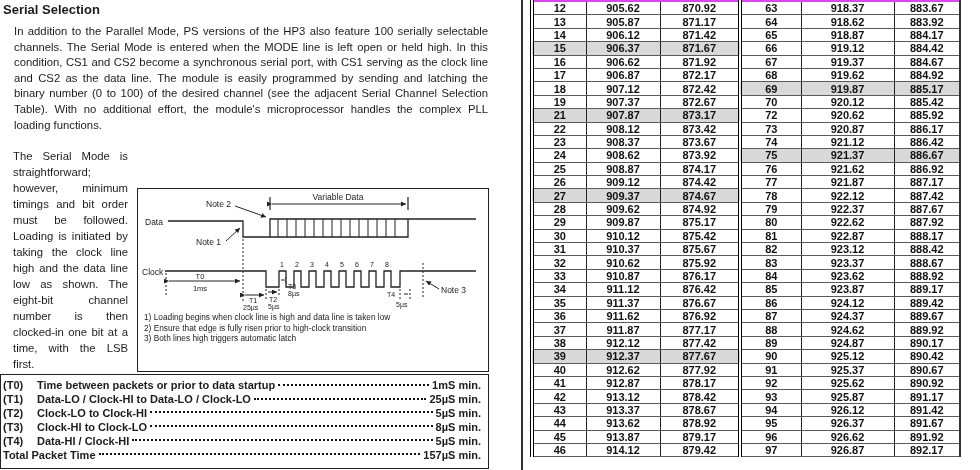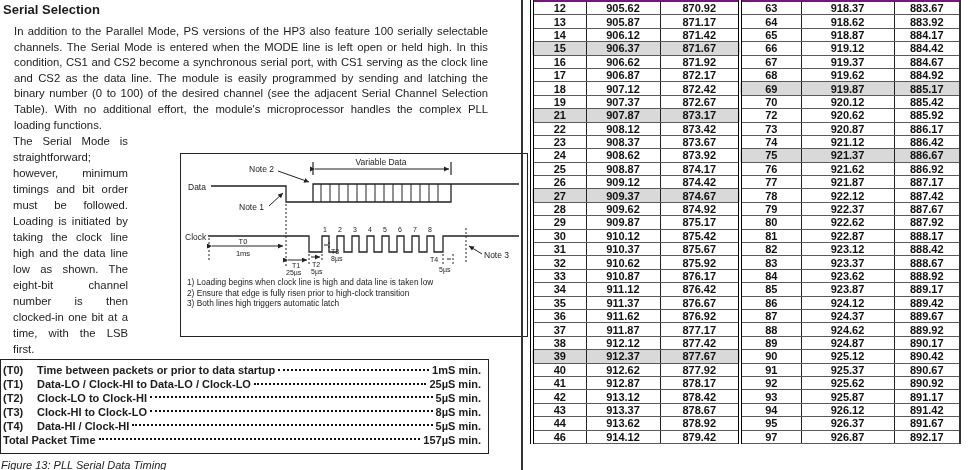--- a/index.html
+++ b/index.html
@@ -2,37 +2,37 @@
 <html><head>
 <meta charset="utf-8">
 <style>
   html,body{margin:0;padding:0;background:#fff;}
   .page{position:relative;width:980px;height:470px;background:#fff;overflow:hidden;
         font-family:"Liberation Sans",sans-serif;color:#1c1c1c;}
   
   .left-col{position:absolute;left:0;top:0;width:489px;}
   .sec-title{font-size:13px;font-weight:bold;margin:2px 0 7px 3px;}
   .para{font-size:11.3px;line-height:15.6px;text-align:justify;margin:0 1px 0 14px;}
-  .fig-row{display:flex;margin-top:0;align-items:center;gap:43px;}
+  .fig-row{display:flex;margin-top:15px;align-items:flex-end;}
   .side-text{width:115px;padding-left:13px;flex:none;font-size:11.3px;line-height:16px;text-align:justify;}
   .diagram-box{flex:1;margin-left:9px;border:1.5px solid #222;height:184px;box-sizing:border-box;}
   .diagram-box svg{display:block;}
   .diag-notes{font-size:8.3px;line-height:10.6px;padding:1px 4px 0 6px;color:#222;}
   .timing-box{border:1.5px solid #222;margin-top:2px;padding:4px 7px 5px 2px;}
   .tl-row{display:flex;align-items:center;font-size:11px;font-weight:bold;line-height:13.9px;}
   .tl-label{flex:none;width:34px;}
   .tl-desc{flex:none;white-space:nowrap;}
   .tl-dots{flex:1;border-bottom:2px dotted #111;margin:0 3px 3px 3px;min-width:10px;}
   .tl-val{flex:none;white-space:nowrap;}
   .fig-caption{font-size:11px;font-style:italic;margin:5px 0 0 1px;}
   
   .page-rule{position:absolute;left:521px;top:0;width:2px;height:470px;background:#333;}
   .table-col{position:absolute;left:530px;top:0;}
   table.chan{border-collapse:collapse;table-layout:fixed;
-             border-top:2px solid #701a75;border-left:4px double #000;border-right:2px solid #333;border-radius:28px;}
+             border-top:2px solid #d946ef;border-left:4px double #000;border-right:2px solid #333;border-radius:28px;}
   table.chan td{height:12.4px;padding:0;text-align:center;vertical-align:middle;
                 font-size:11px;font-weight:bold;line-height:12px;color:#111;
                 border-bottom:1px solid #5a5a5a;}
   table.chan td.v{border-right:1px solid #222;}
   table.chan td.vd{border-right:4px double #000;}
   table.chan td.shaded{background:#d9d9d9;}
   svg text{font-family:"Liberation Sans",sans-serif;fill:#222;}
 </style>
 </head>
 <body>
@@ -438,20 +438,28 @@
           </tr>
           <tr>
             <td class="v">44</td>
             <td class="v">913.62</td>
             <td class="vd">878.92</td>
             <td class="v">95</td>
             <td class="v">926.37</td>
             <td class="">891.67</td>
           </tr>
           <tr>
+            <td class="v">45</td>
+            <td class="v">913.87</td>
+            <td class="vd">879.17</td>
+            <td class="v">96</td>
+            <td class="v">926.62</td>
+            <td class="">891.92</td>
+          </tr>
+          <tr>
             <td class="v">46</td>
             <td class="v">914.12</td>
             <td class="vd">879.42</td>
             <td class="v">97</td>
             <td class="v">926.87</td>
             <td class="">892.17</td>
           </tr>
         </tbody>
     </table>
   </div>

